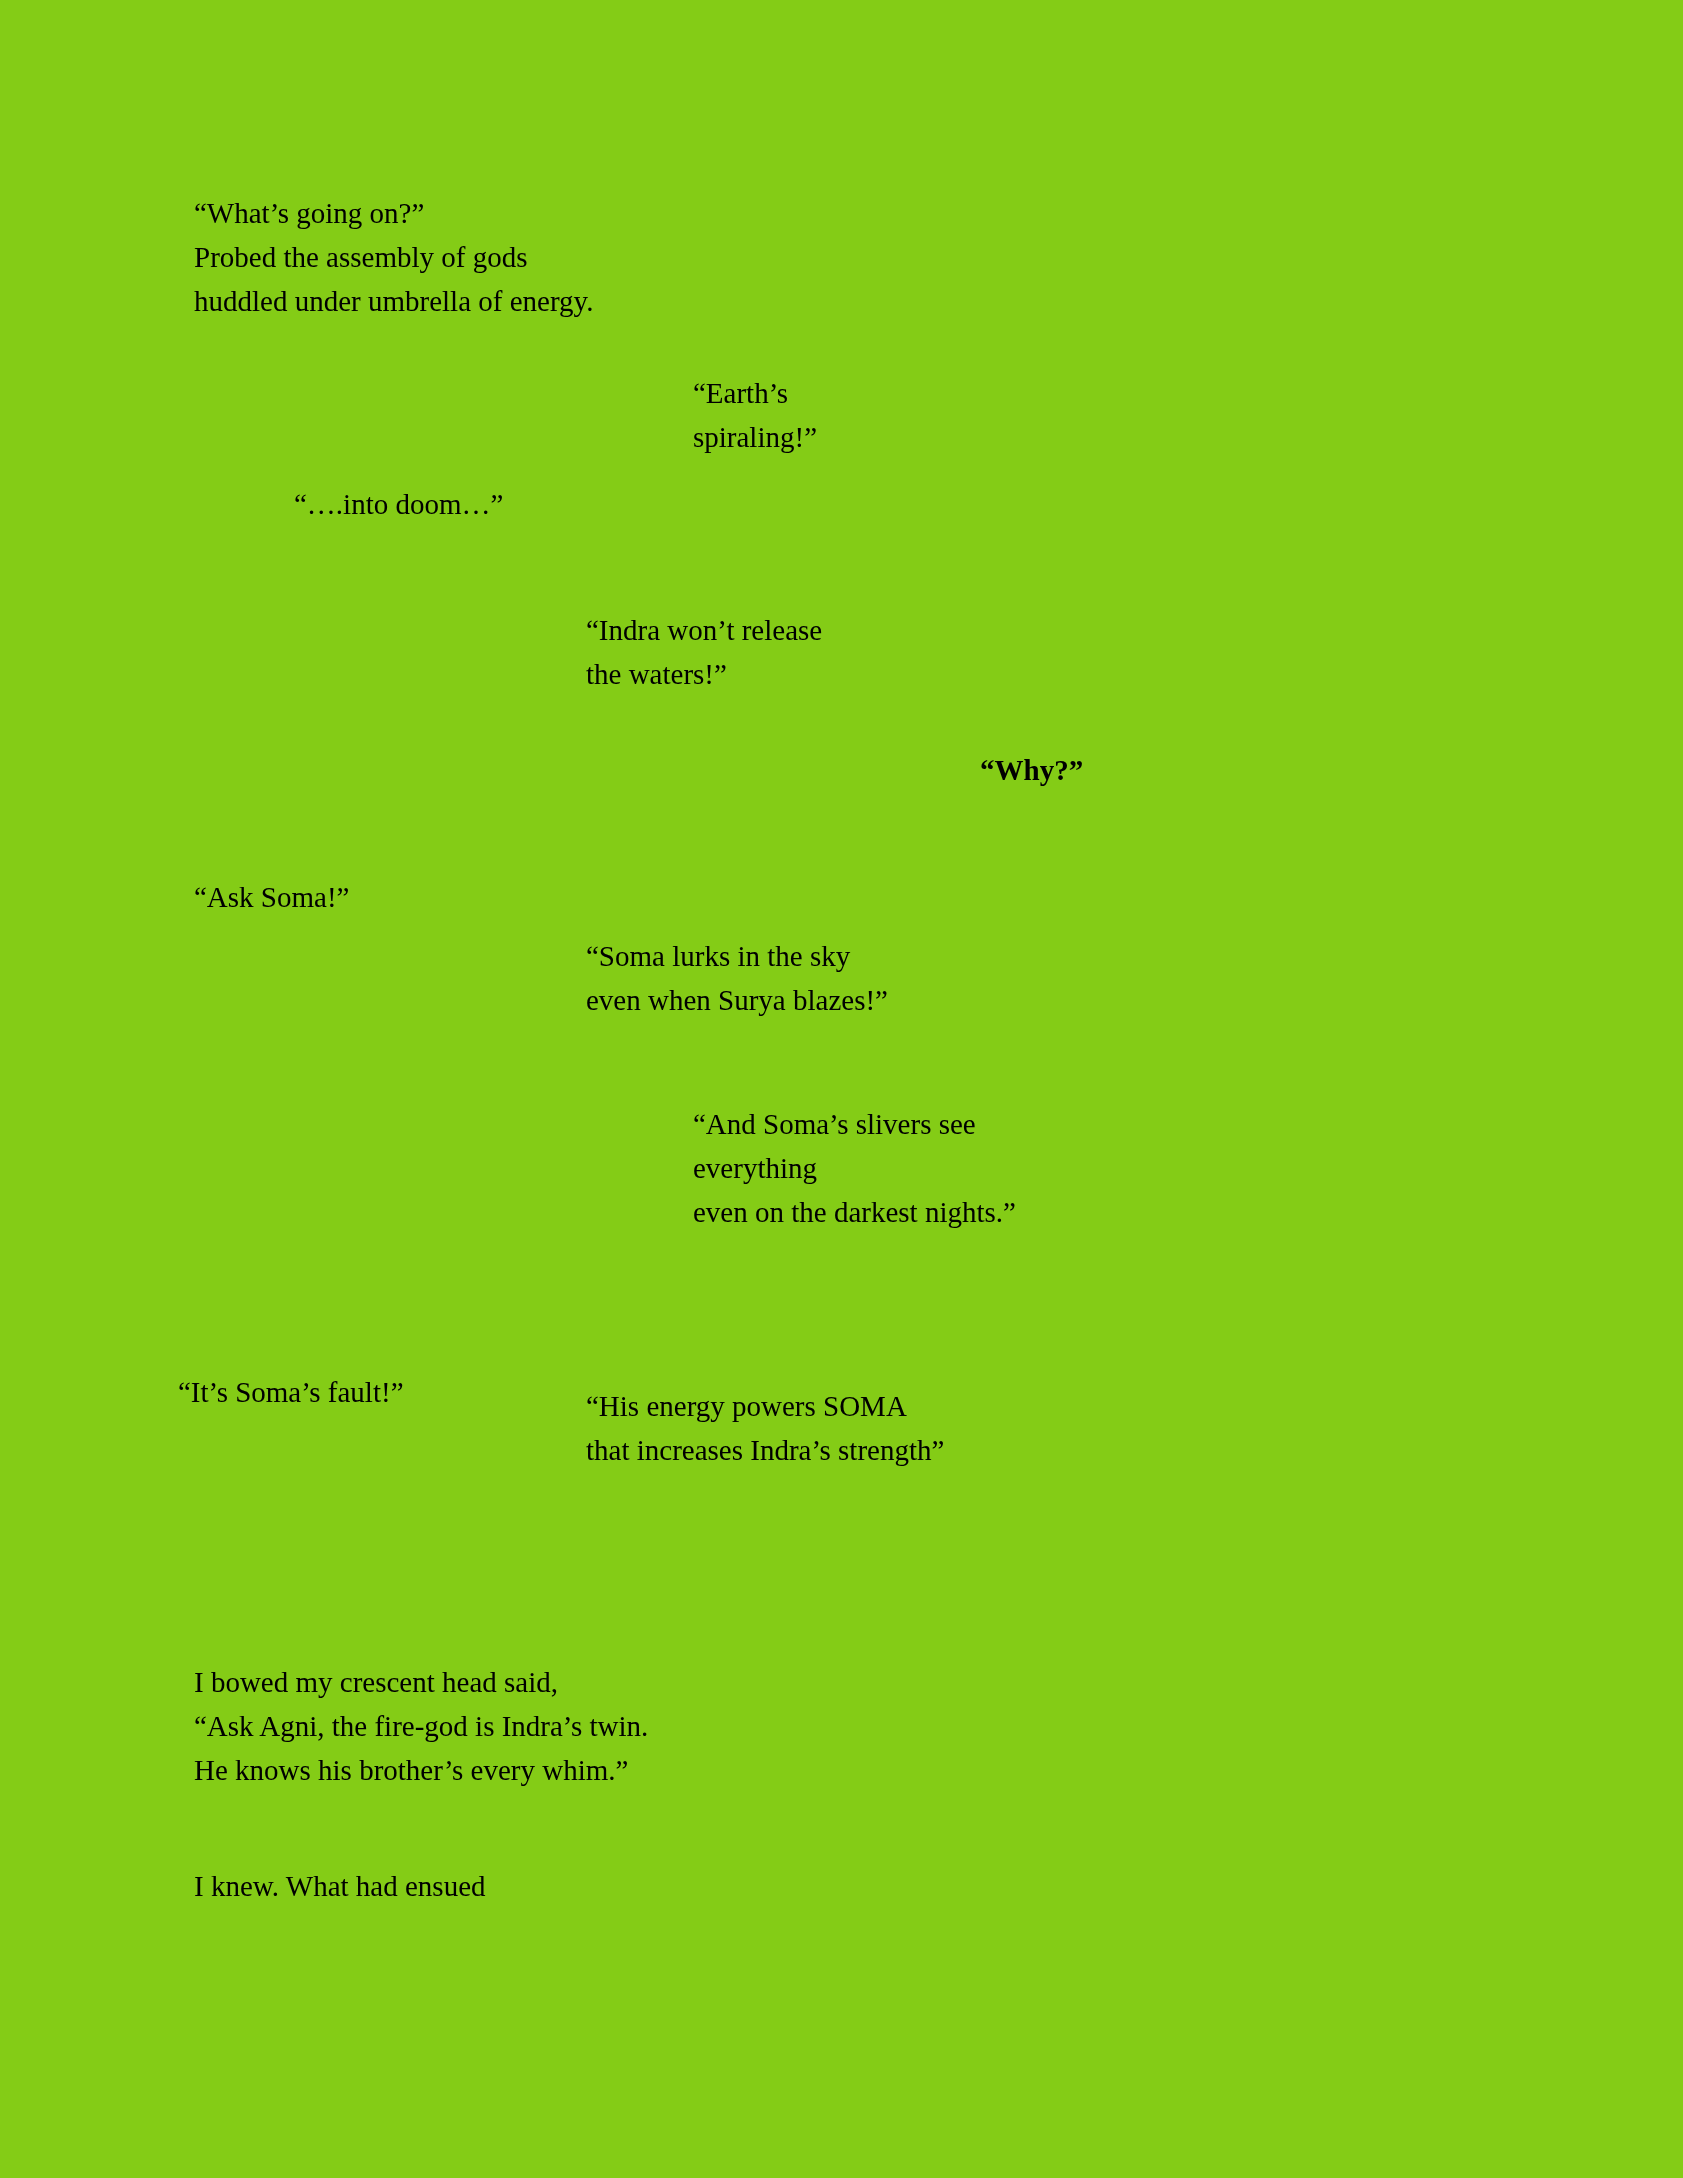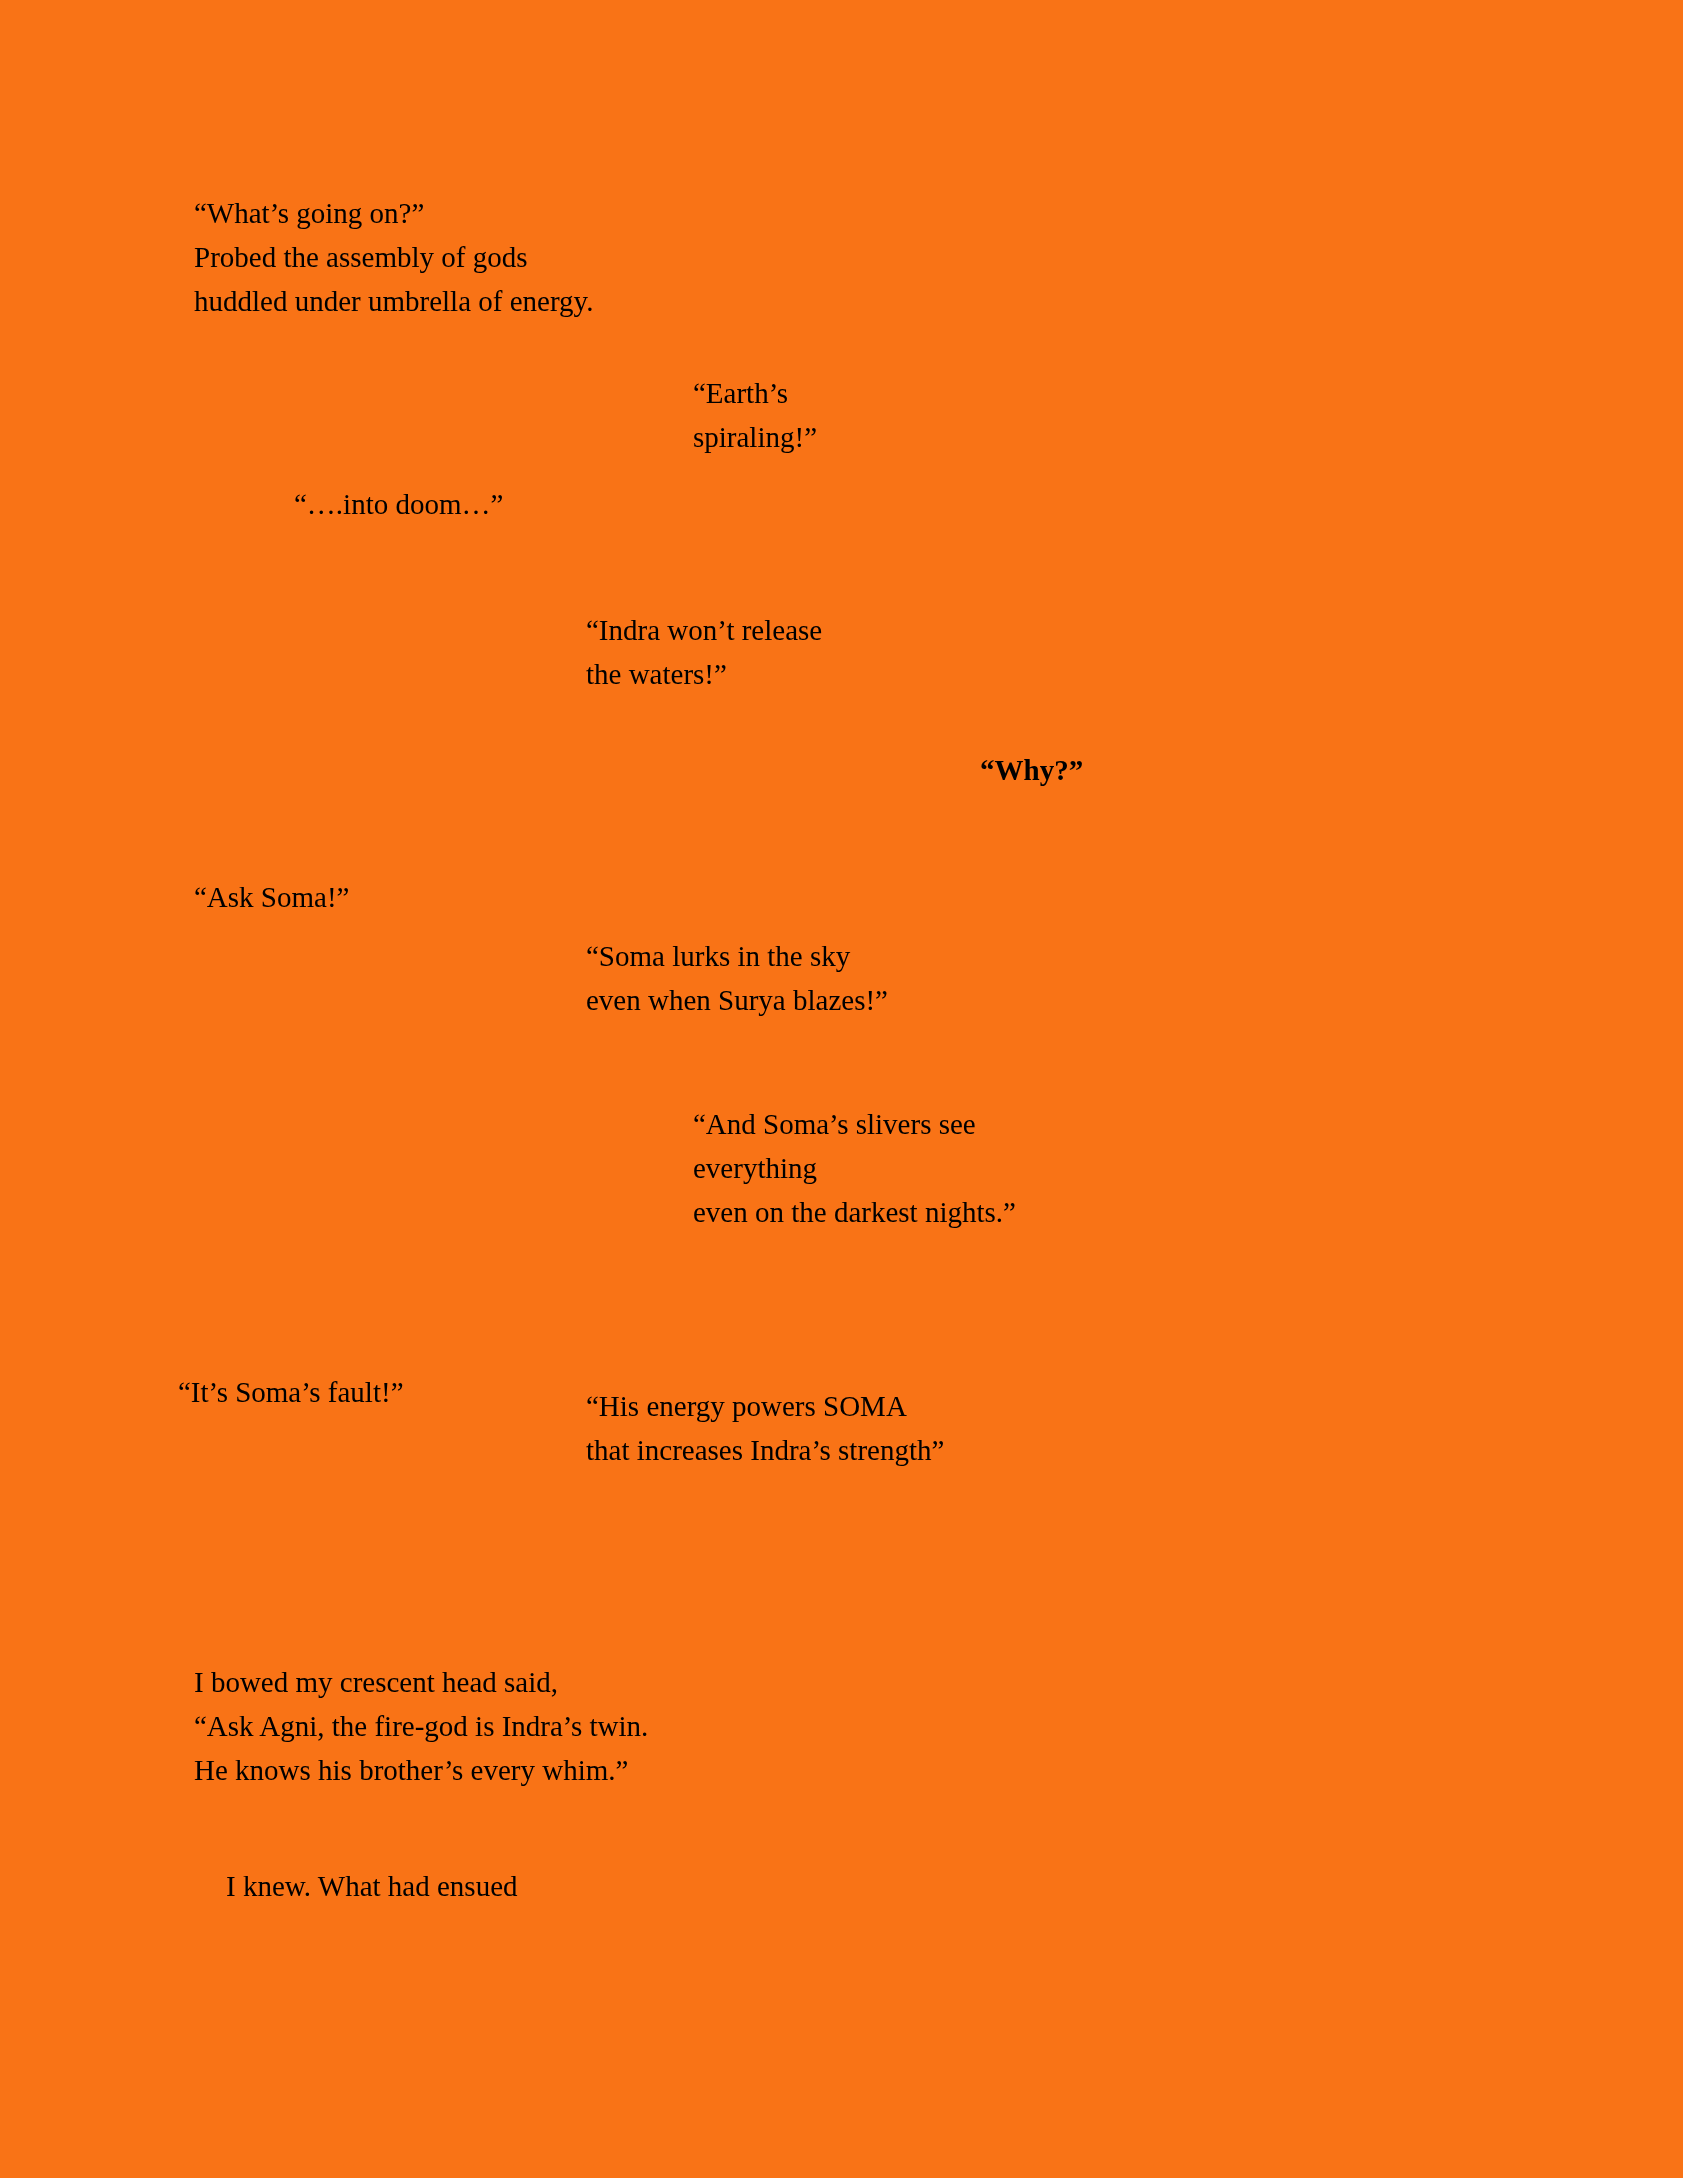--- a/index.html
+++ b/index.html
@@ -4,21 +4,21 @@
 <style>
   html, body {
     margin: 0;
     padding: 0;
     background: #ffffff;
   }
   .page {
     position: relative;
     width: 1683px;
     height: 2178px;
-    background: #f97316;
+    background: #84cc16;
     font-family: "Liberation Serif", "DejaVu Serif", serif;
     color: #000000;
     overflow: hidden;
   }
   .stanza {
     position: absolute;
     font-size: 29px;
     line-height: 1.52;
     white-space: pre;
   }
@@ -36,16 +36,16 @@
       <div class="stanza align-right" style="left: 693px; top: 371px; width: 792px;"><span class="line">“Earth’s</span><span class="line">spiraling!”</span></div>
       <div class="stanza align-left" style="left: 294px; top: 482px; width: 594px;"><span class="line">“….into doom…”</span></div>
       <div class="stanza align-left" style="left: 586px; top: 599px; width: 693px; margin-top: 9px;"><span class="line">“Indra won’t release</span><span class="line">the waters!”</span></div>
       <div class="stanza align-left bold" style="left: 980px; top: 707px; width: 396px;"><span class="line">“Why?”</span></div>
       <div class="stanza align-left" style="left: 194px; top: 875px; width: 594px;"><span class="line">“Ask Soma!”</span></div>
       <div class="stanza align-left" style="left: 586px; top: 934px; width: 693px;"><span class="line">“Soma lurks in the sky</span><span class="line">even when Surya blazes!”</span></div>
       <div class="stanza align-right" style="left: 693px; top: 1102px; width: 792px;"><span class="line">“And Soma’s slivers see</span><span class="line">everything</span><span class="line">even on the darkest nights.”</span></div>
       <div class="stanza align-left" style="left: 178px; top: 1330px; width: 594px; margin-top: 40px;"><span class="line">“It’s Soma’s fault!”</span></div>
       <div class="stanza align-left" style="left: 586px; top: 1384px; width: 693px;"><span class="line">“His energy powers SOMA</span><span class="line">that increases Indra’s strength”</span></div>
       <div class="stanza align-left" style="left: 194px; top: 1660px; width: 792px;"><span class="line">I bowed my crescent head said,</span><span class="line">“Ask Agni, the fire-god is Indra’s twin.</span><span class="line">He knows his brother’s every whim.”</span></div>
-      <div class="stanza align-left" style="left: 194px; top: 1864px; width: 693px; margin-left: 32px;"><span class="line">I knew. What had ensued</span></div>
+      <div class="stanza align-left" style="left: 194px; top: 1864px; width: 693px;"><span class="line">I knew. What had ensued</span></div>
     </div>
 </div>
 
 
 </body></html>

